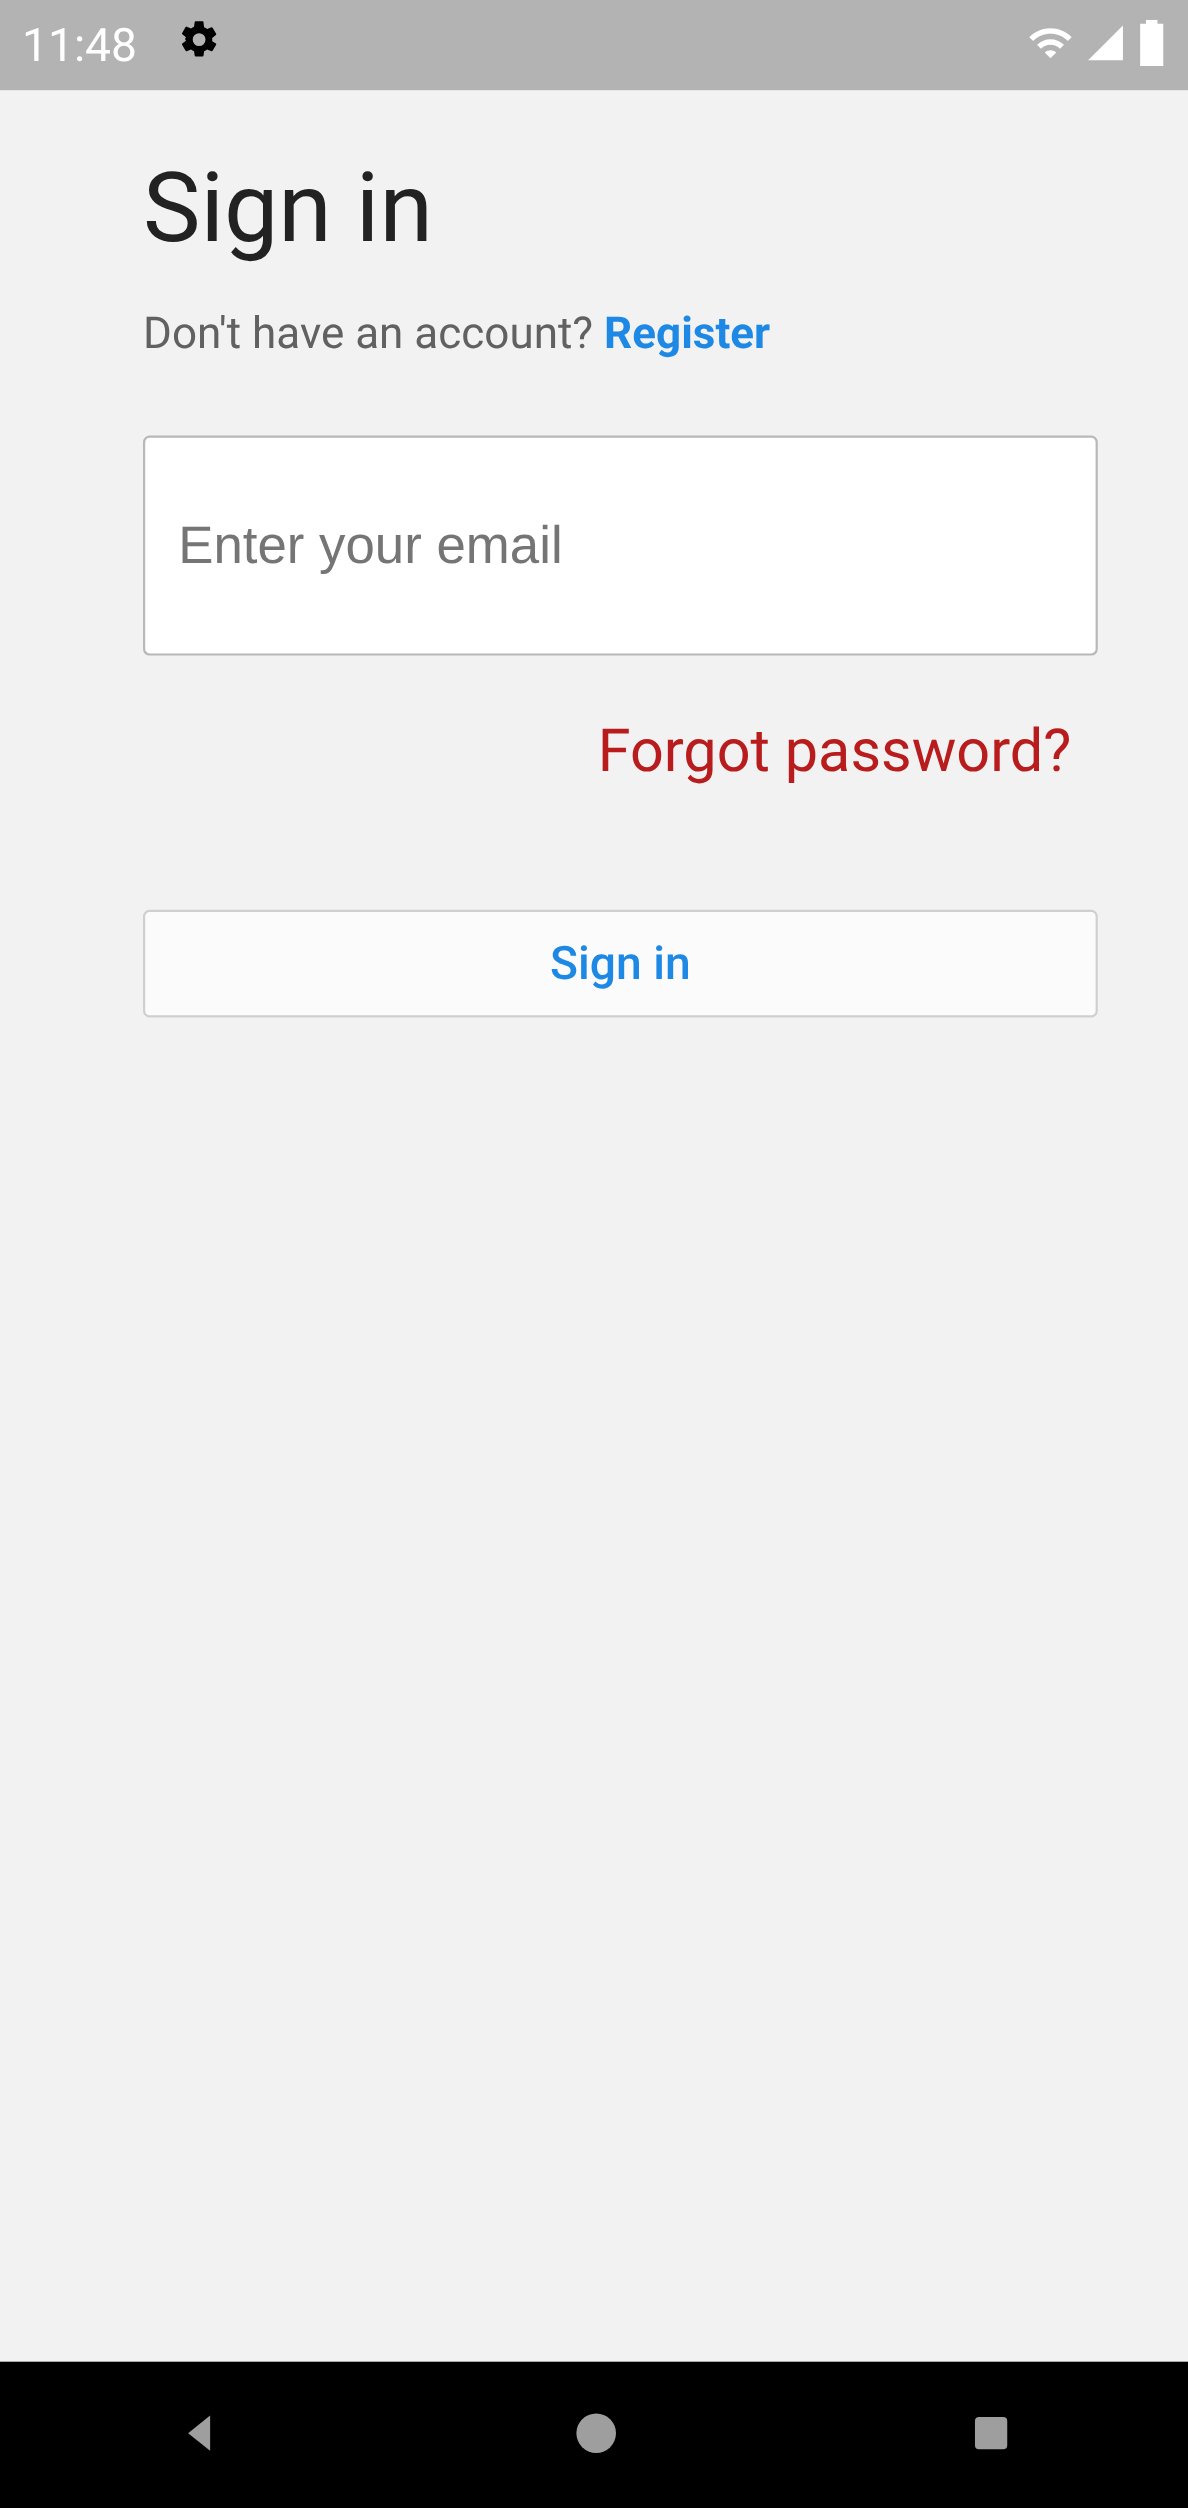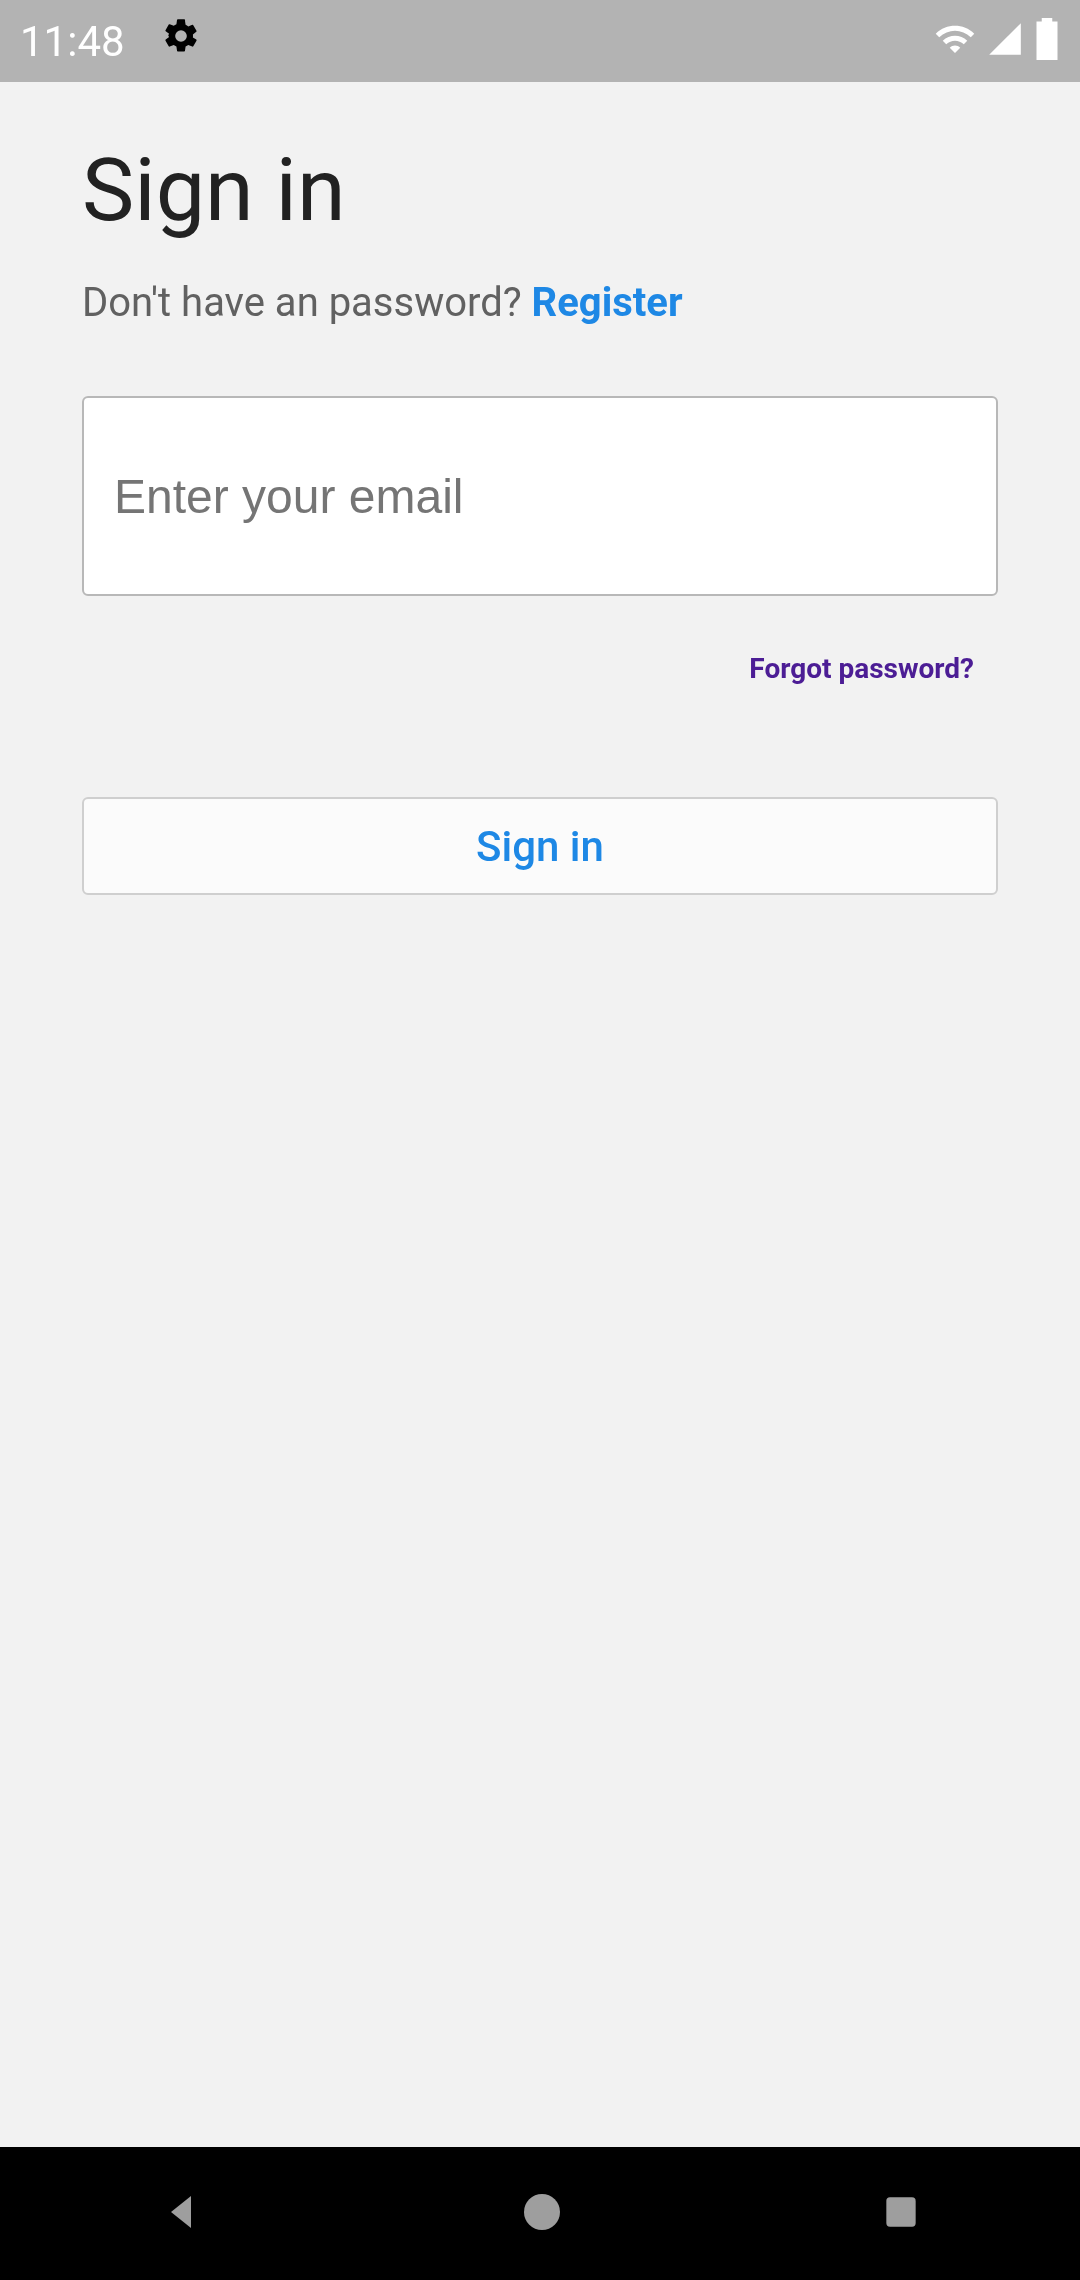--- a/index.html
+++ b/index.html
@@ -36,20 +36,21 @@
       display: flex;
       align-items: center;
       gap: 10px;
     }
     .status-right svg {
       fill: #fff;
     }
     
     .content {
       padding: 56px 82px 0 82px;
+      margin-left: 48px;
     }
     .page-title {
       font-size: 88px;
       font-weight: 400;
       color: #222;
       margin-bottom: 38px;
     }
     .subtitle-row {
       font-size: 40px;
       color: #616161;
@@ -109,23 +110,23 @@
       color: #757575;
     }
     
     .forgot-row {
       text-align: right;
       margin-top: 56px;
       margin-bottom: 112px;
       padding-right: 24px;
     }
     .forgot-link {
-      color: #4c1d95;
-      font-size: 28px;
-      font-weight: 700;
+      color: #b91c1c;
+      font-size: 54px;
+      font-weight: 400;
     }
     
     .signin-btn {
       width: 100%;
       height: 98px;
       background: #fbfbfb;
       border: 2px solid #cfcfcf;
       border-radius: 6px;
       display: flex;
       align-items: center;
@@ -178,21 +179,21 @@
           <path d="M10 2V0H4v2H1v22h12V2h-3z"></path>
         </svg>
     </span>
   </div>
 </div>
 
 <div class="content">
   <h1 class="page-title">Sign in</h1>
 
   <div class="subtitle-row">
-    <span>Don't have an password? </span><span class="register-link">Register</span>
+    <span>Don't have an account? </span><span class="register-link">Register</span>
   </div>
 
 
   <div class="input-field">
     <input type="email" placeholder="Enter your email" style="">
   </div>
 
 
   <div class="forgot-row">
     <span class="forgot-link">Forgot password?</span>

